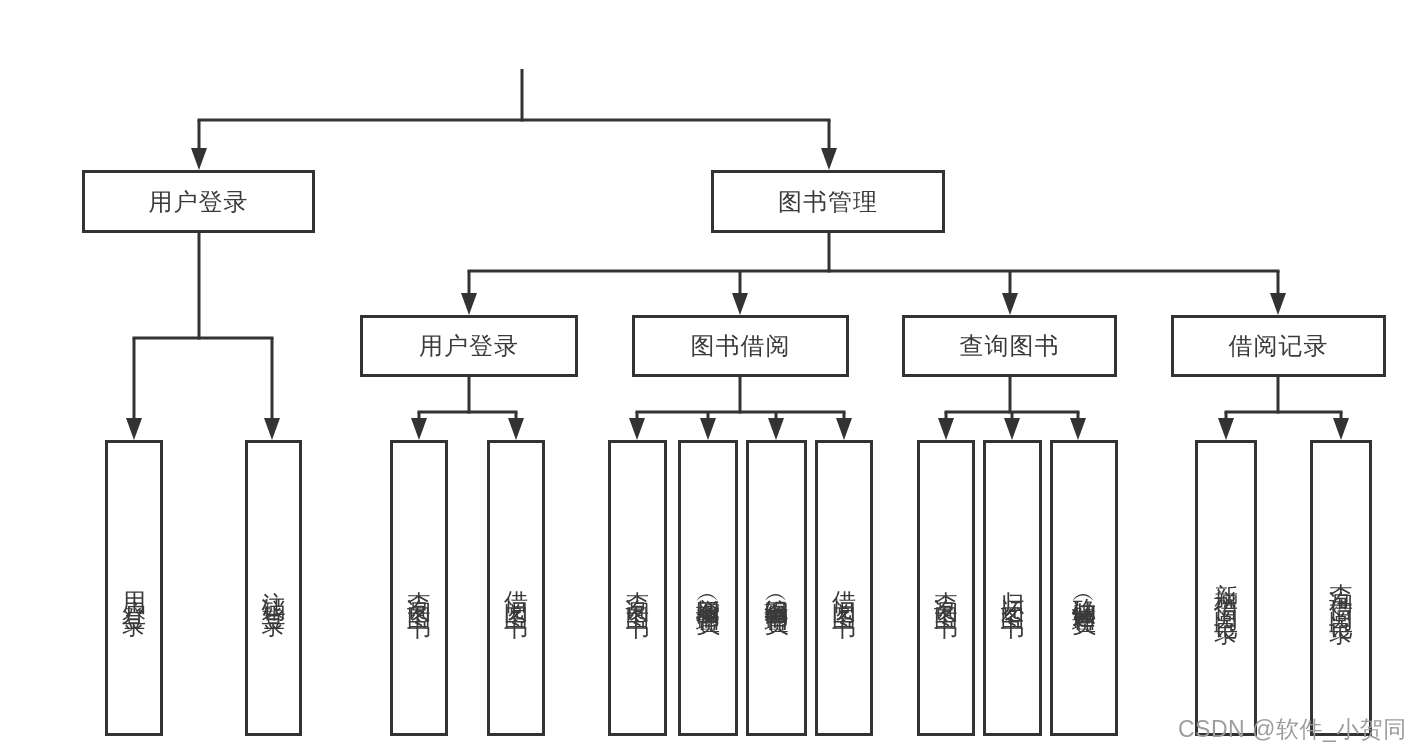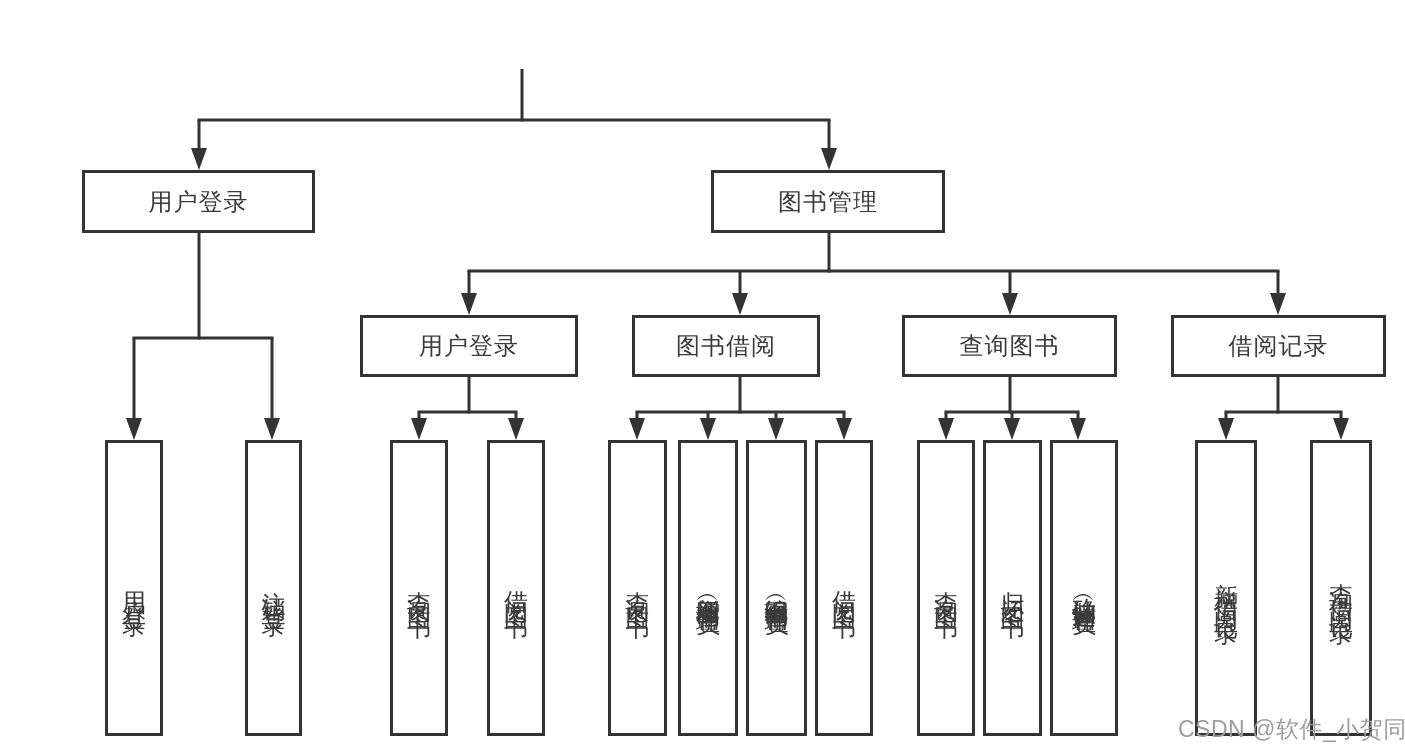--- a/index.html
+++ b/index.html
@@ -51,21 +51,21 @@
     white-space: nowrap;
   }
   .leaf.tight span { letter-spacing: 2px; }
   
   .n-root { left: 25px;  top: 14px;  width: 995px; height: 55px; }
   
   .n-userlogin { left: 82px;  top: 170px; width: 233px; height: 63px; }
   .n-bookmgmt  { left: 711px; top: 170px; width: 234px; height: 63px; }
   
   .n-newbooks  { left: 360px;  top: 315px; width: 218px; height: 62px; }
-  .n-borrow    { left: 632px;  top: 315px; width: 188px; height: 62px; }
+  .n-borrow    { left: 632px;  top: 315px; width: 217px; height: 62px; }
   .n-current   { left: 902px;  top: 315px; width: 215px; height: 62px; }
   .n-records   { left: 1171px; top: 315px; width: 215px; height: 62px; }
   
   .l-u1 { left: 105px;  top: 440px; width: 58px; height: 296px; }
   .l-u2 { left: 245px;  top: 440px; width: 57px; height: 296px; }
   .l-n1 { left: 390px;  top: 440px; width: 58px; height: 296px; }
   .l-n2 { left: 487px;  top: 440px; width: 58px; height: 296px; }
   .l-b1 { left: 608px;  top: 440px; width: 59px; height: 296px; }
   .l-b2 { left: 678px;  top: 440px; width: 60px; height: 296px; }
   .l-b3 { left: 746px;  top: 440px; width: 61px; height: 296px; }

